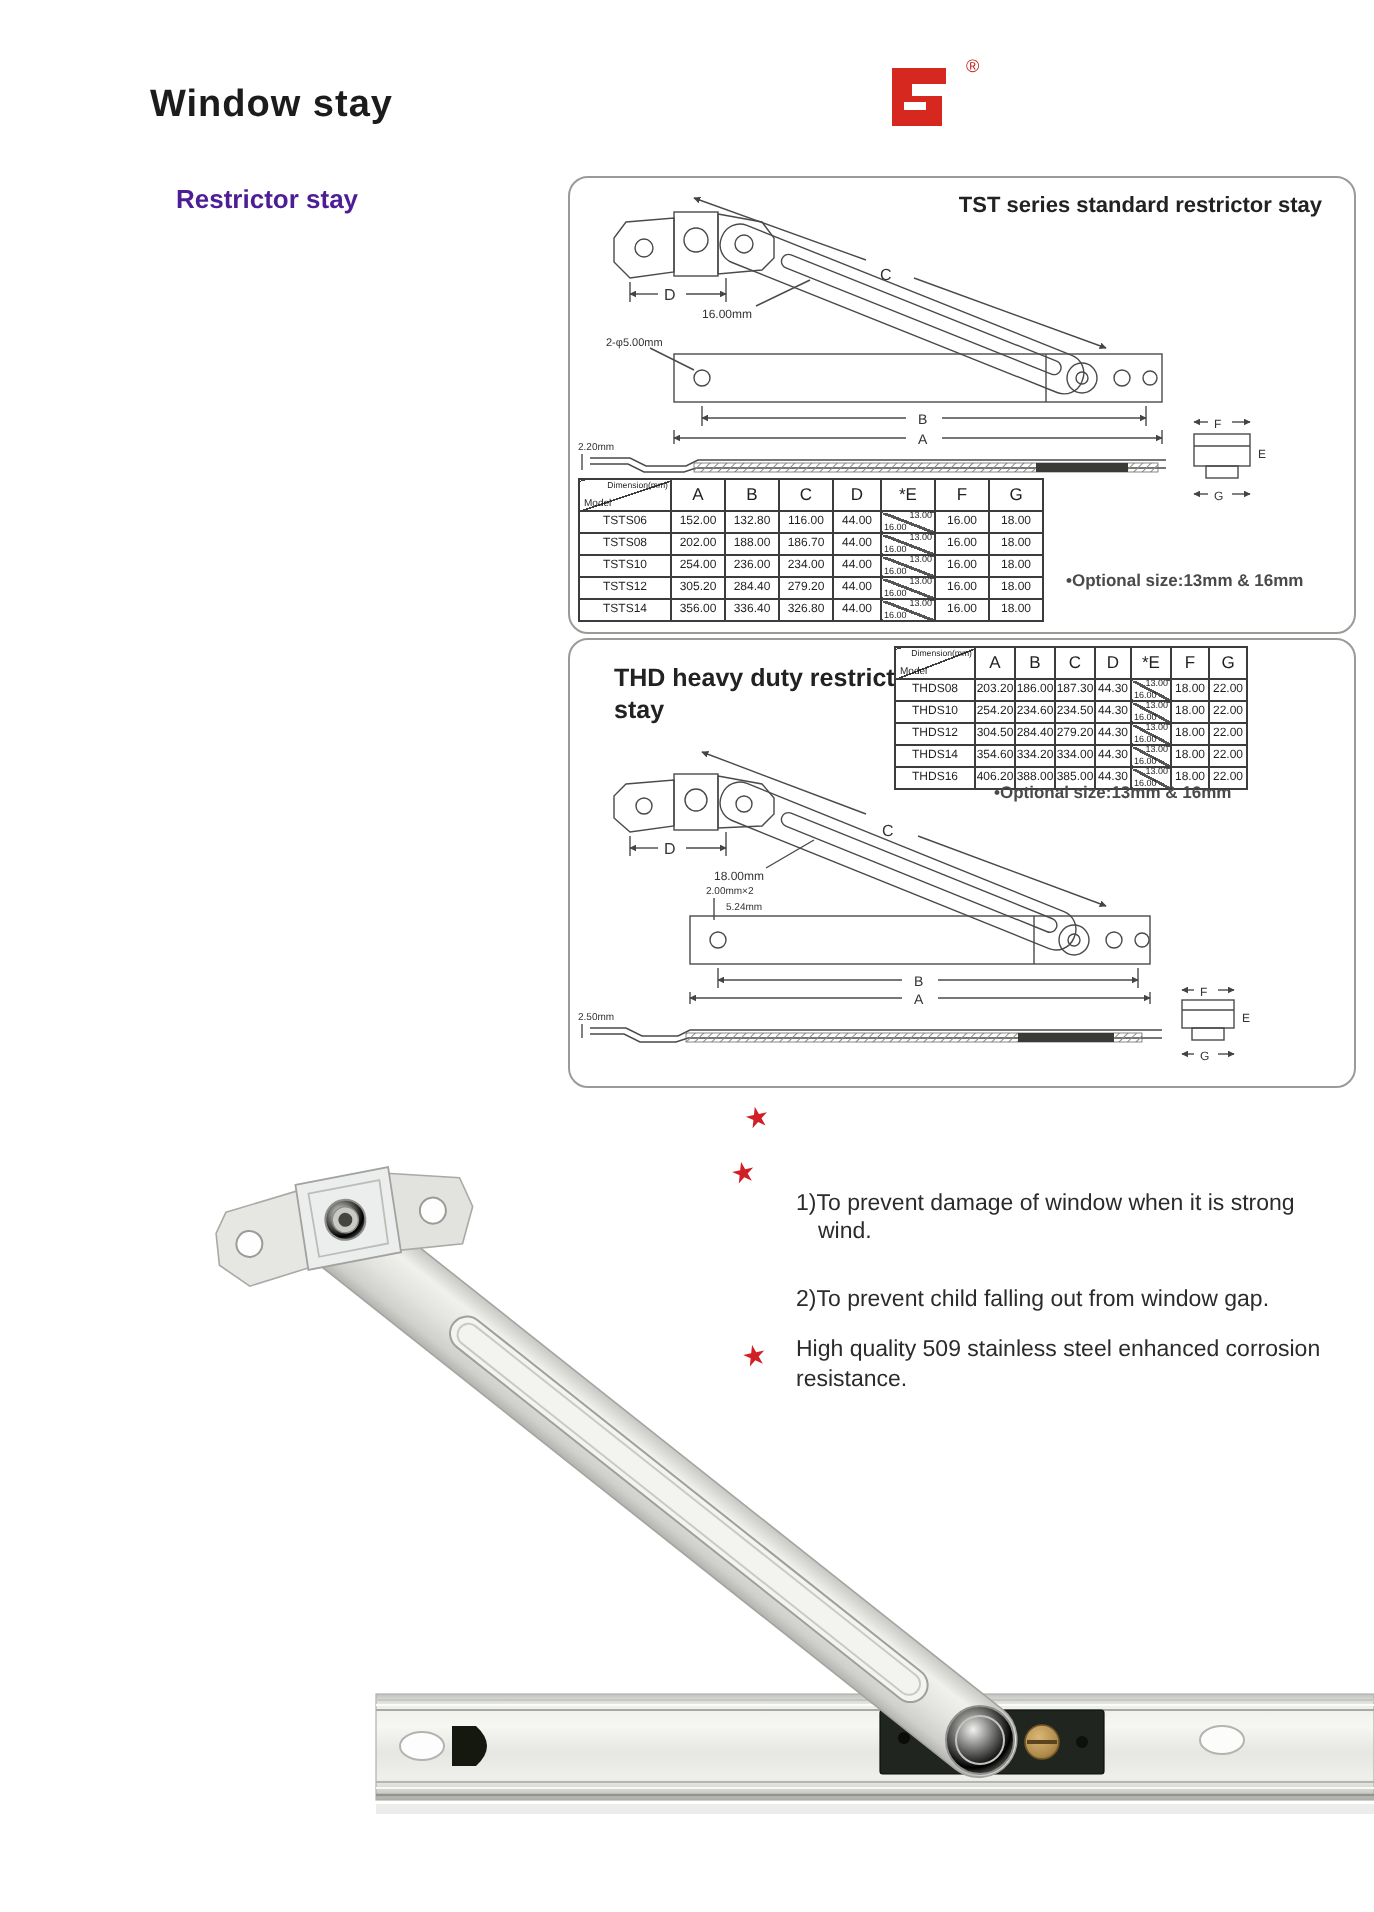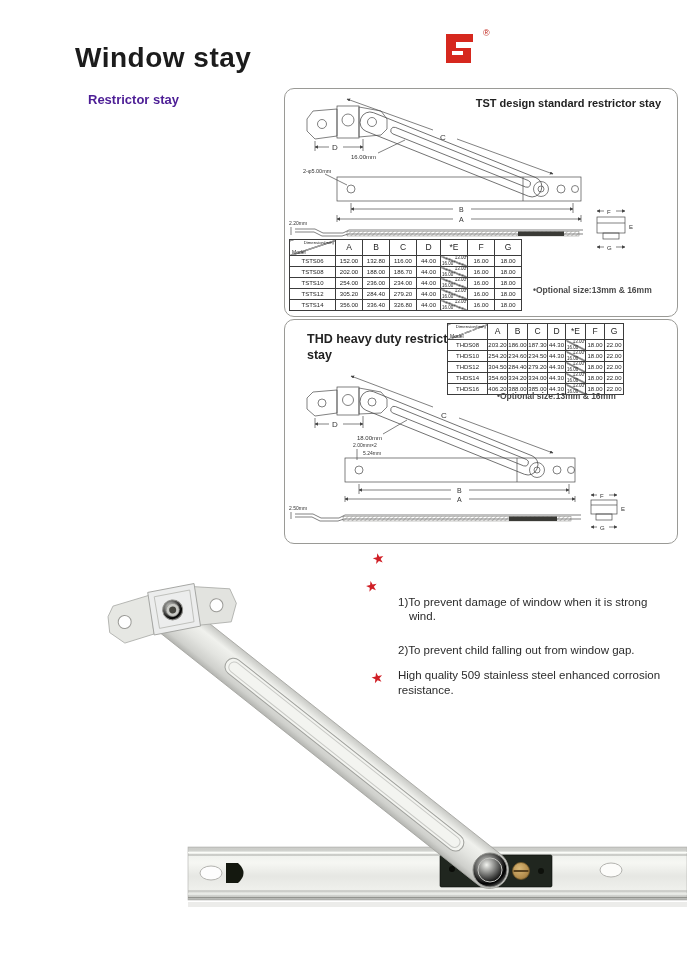--- a/index.html
+++ b/index.html
@@ -1,19 +1,19 @@
 <!DOCTYPE html>
 <html><head>
 <meta charset="utf-8">
 <style>
   html,body{margin:0;padding:0;background:#fff;}
   .page{position:relative;width:687px;height:956px;background:#fff;overflow:hidden;
         font-family:"Liberation Sans",sans-serif;color:#222;}
   .abs{position:absolute;}
-  .h1{font-size:28px;font-weight:bold;color:#1c1c1c;letter-spacing:.5px;}
+  .h1{font-size:19px;font-weight:bold;color:#1c1c1c;letter-spacing:.5px;}
   .h2{font-size:13px;font-weight:bold;color:#4c1d95;}
   .brand{font-size:27px;font-weight:bold;color:#8b8b8d;letter-spacing:1px;}
   .reg{font-size:9px;color:#c1271d;vertical-align:top;}
   .box{position:absolute;border:1.2px solid #9a9a96;border-radius:10px;background:#fff;}
   .boxtitle{font-size:11px;font-weight:bold;color:#222;}
   .boxtitle2{font-size:12.5px;font-weight:bold;color:#222;line-height:1.25;}
   .optional{font-size:8.5px;font-weight:bold;color:#4a4a4a;}
   
   table.dim{border-collapse:collapse;position:absolute;table-layout:fixed;background:#fff;}
   table.dim td{border:0.8px solid #3c3c3c;text-align:center;padding:0;font-size:6px;
@@ -47,21 +47,21 @@
 
   <div class="abs" style="left:441px;top:28px;width:220px;height:44px;">
     <svg width="40" height="40" style="position:absolute;left:0;top:1px;">
       <path d="M5 5 H32 V13 H15 V19 H30 V34 H5 V26 H22 V22 H5 Z" fill="#d6281e"></path>
       <rect x="5" y="5" width="6" height="29" fill="#d6281e"></rect>
     </svg>
     <span class="abs reg" style="left:42px;top:0px;">®</span>
   </div>
 
   <div class="box" style="left:284px;top:88px;width:392px;height:227px;">
-    <div class="abs boxtitle" style="right:16px;top:8px;">TST design standard restrictor stay</div>
+    <div class="abs boxtitle" style="right:16px;top:8px;">TST series standard restrictor stay</div>
 
     <svg class="abs" style="left:0;top:0;" width="392" height="227" viewBox="0 0 392 227">
       <defs>
         <marker id="ar" viewBox="0 0 10 10" refX="9" refY="5" markerWidth="5" markerHeight="5" orient="auto-start-reverse">
           <path d="M0,0 L10,5 L0,10 z" fill="#444"></path>
         </marker>
         <pattern id="hatch" width="3" height="4" patternUnits="userSpaceOnUse" patternTransform="rotate(45)">
           <line x1="0" y1="0" x2="0" y2="4" stroke="#8a8a86" stroke-width="1"></line>
         </pattern>
       </defs>

